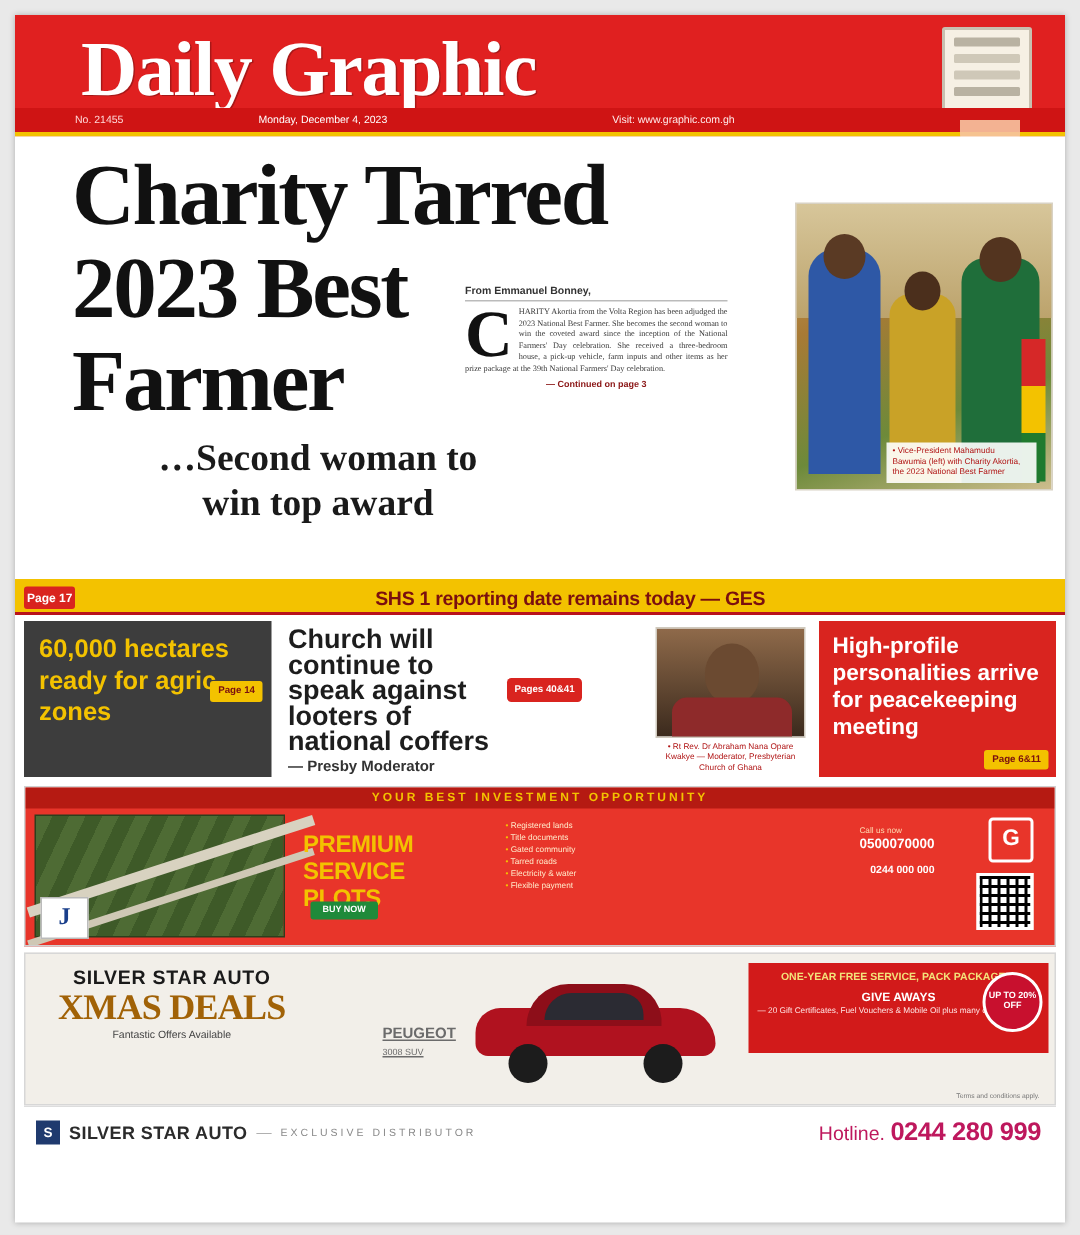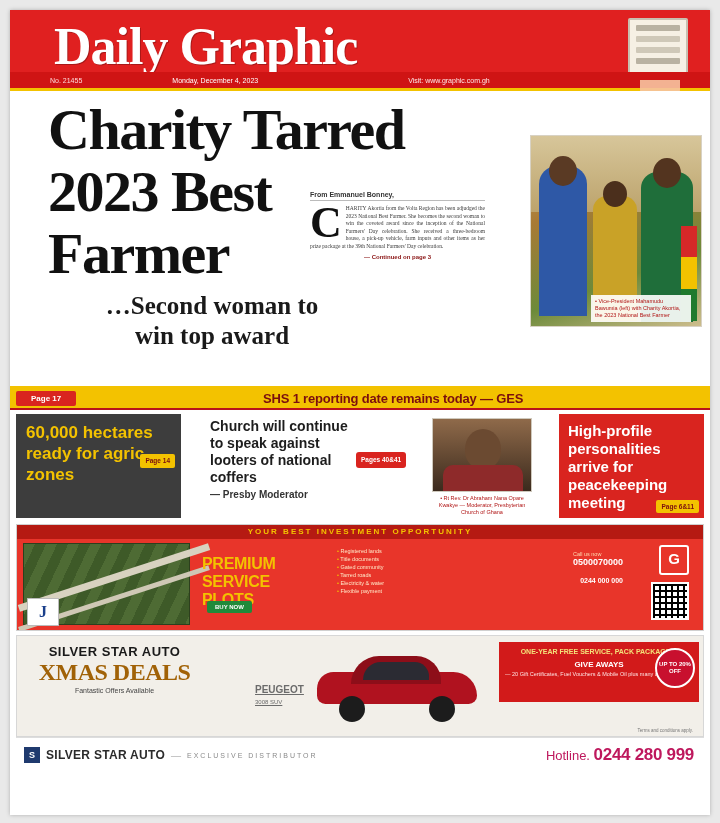--- a/index.html
+++ b/index.html
@@ -149,59 +149,59 @@
     font-family:"Liberation Sans", sans-serif;margin-top:4px;
   }
 
   
   .ticker{
     height:20px;background:#f3c200;display:flex;align-items:center;
     border-bottom:2px solid #b8121b;
   }
   .ticker-tag{
     background:#d9241f;color:#fff;font-family:"Liberation Sans", sans-serif;
-    font-size:8px;font-weight:bold;padding:3px 15px;margin-left:6px;border-radius:2px;
+    font-size:8px;font-weight:bold;padding:3px 2px;margin-left:6px;border-radius:2px;
   }
   .ticker-text{
     flex:1;text-align:center;color:#7a0f0f;font-weight:bold;
     font-family:"Liberation Sans", sans-serif;font-size:13px;letter-spacing:-.2px;
   }
 
   
   .teasers{
-    display:flex;height:112px;background:#ffffff;padding:4px 6px;box-sizing:border-box;gap:23px;
+    display:flex;height:112px;background:#ffffff;padding:4px 6px;box-sizing:border-box;gap:5px;
   }
   .tz{position:relative;overflow:hidden;}
   .tz1{width:165px;background:#3d3d3d;color:#fff;padding:8px 10px;box-sizing:border-box;}
   .tz1 .t{font-family:"Liberation Sans", sans-serif;font-weight:bold;font-size:17px;line-height:21px;color:#f3c200;}
   .tz1 .pill{
     position:absolute;right:6px;top:40px;background:#f3c200;color:#7a0f0f;
     font-family:"Liberation Sans", sans-serif;font-size:6.5px;font-weight:bold;
     padding:3px 5px;border-radius:2px;text-align:center;line-height:8px;
   }
   .tz2{flex:1;background:#ffffff;padding:4px 6px;box-sizing:border-box;position:relative;}
-  .tz2 .t{font-family:"Liberation Sans", sans-serif;font-weight:bold;font-size:14px;line-height:17px;color:#1d1d1d;width:150px;}
+  .tz2 .t{font-family:"Liberation Sans", sans-serif;font-weight:bold;font-size:18px;line-height:17px;color:#1d1d1d;width:150px;}
   .tz2 .sub{font-family:"Liberation Sans", sans-serif;font-weight:bold;font-size:10px;color:#333;margin-top:3px;}
   .tz2 .pill{
     position:absolute;left:152px;top:38px;background:#d9241f;color:#fff;
     font-family:"Liberation Sans", sans-serif;font-size:6.5px;font-weight:bold;
     padding:4px 5px;border-radius:3px;text-align:center;line-height:8px;
   }
   .tz2 .photo{
     position:absolute;right:4px;top:4px;width:98px;height:72px;
     background:linear-gradient(180deg,#8f6a4a,#3b2a1d);
     border:1px solid #cfc9bd;overflow:hidden;
   }
   .tz2 .photo .face{position:absolute;left:32px;top:10px;width:36px;height:40px;background:#6b4a31;border-radius:50% 50% 45% 45%;}
   .tz2 .photo .shirt{position:absolute;left:10px;top:46px;width:80px;height:30px;background:#8e2a2a;border-radius:10px 10px 0 0;}
   .tz2 .cap{
     position:absolute;right:4px;bottom:2px;width:100px;color:#b01515;
     font-family:"Liberation Sans", sans-serif;font-size:5.5px;line-height:7px;text-align:center;
   }
-  .tz3{width:145px;background:#d9241f;color:#fff;padding:8px 9px;box-sizing:border-box;position:relative;}
+  .tz3{width:158px;background:#d9241f;color:#fff;padding:8px 9px;box-sizing:border-box;position:relative;}
   .tz3 .t{font-family:"Liberation Sans", sans-serif;font-weight:bold;font-size:15px;line-height:18px;}
   .tz3 .pill{
     position:absolute;right:5px;bottom:5px;background:#f3c200;color:#7a0f0f;
     font-family:"Liberation Sans", sans-serif;font-size:6.5px;font-weight:bold;
     padding:3px 5px;border-radius:2px;
   }
 
   
   .ad1{
     position:relative;height:105px;margin:2px 6px;background:#e8352a;overflow:hidden;

